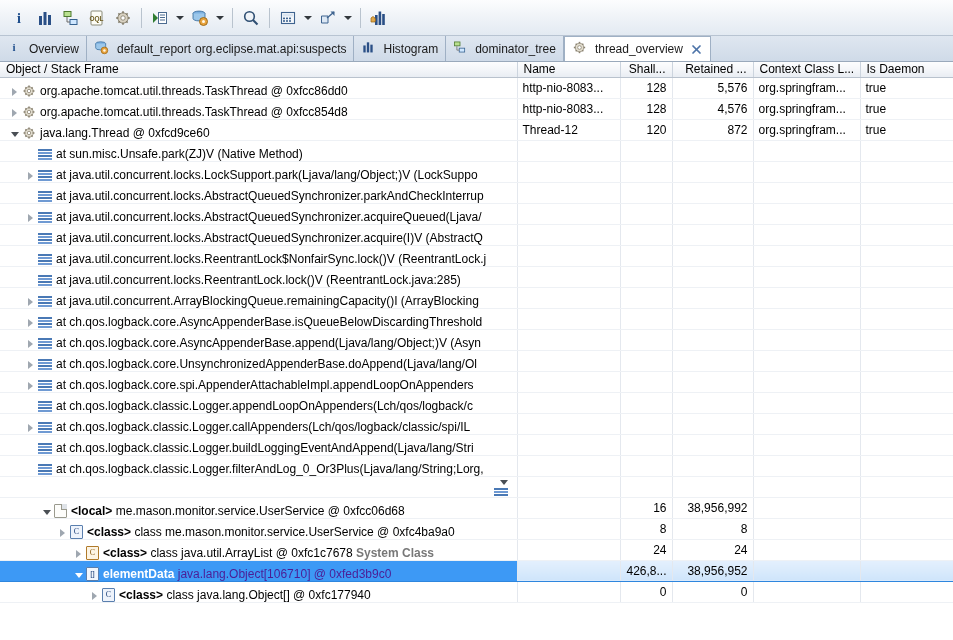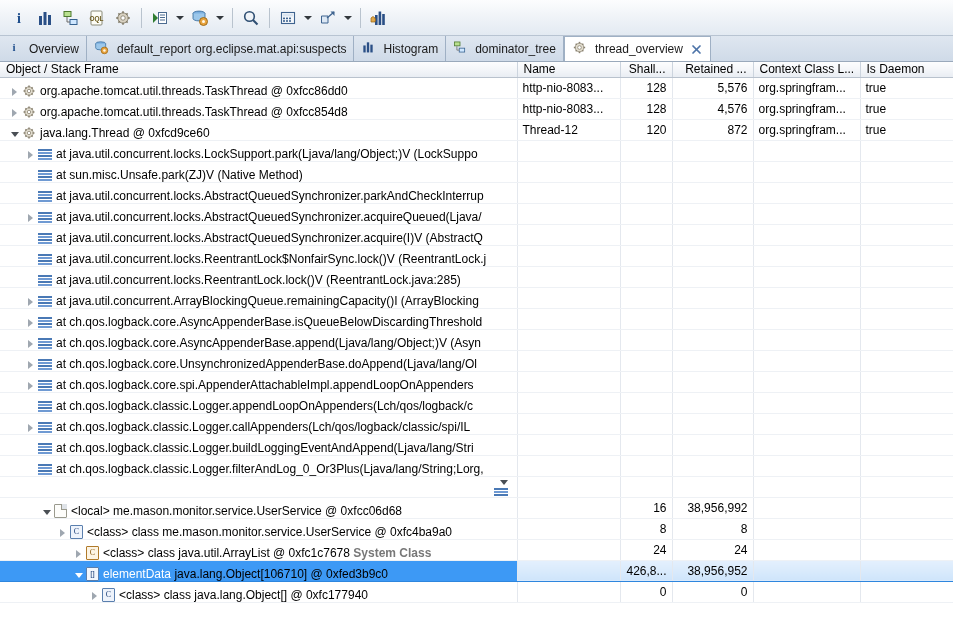--- a/index.html
+++ b/index.html
@@ -228,24 +228,24 @@
     background: #f2f7fd;
     border: 1px solid #5a7fae;
     border-radius: 1px;
     color: #20437a;
     font-size: 8px;
     line-height: 12px;
     text-align: center;
   }
 
   .txt { overflow: hidden; text-overflow: clip; white-space: nowrap; }
-  .b { font-weight: normal; }
+  .b { font-weight: bold; }
   .dim { color: #6f6f6f; }
   .sysclass { color: #787878; font-weight: bold; }
-  tr.row.sel .dim { color: #000000; }
+  tr.row.sel .dim { color: #4c1d95; }
 </style>
 </head>
 <body>
 
 <div id="app">
 
   <div class="toolbar">
 
     <div class="tb-btn">
       <svg width="18" height="18" viewBox="0 0 18 18">
@@ -557,47 +557,47 @@
             </td>
             <td class="c-name">Thread-12</td>
             <td class="num">120</td>
             <td class="num">872</td>
             <td class="c-ctx">org.springfram...</td>
             <td class="c-dae" style="border-right: none;">true</td>
           </tr>
           <tr class="row">
             <td class="c-obj">
               <div class="cellinner" style="padding-left: 20px;">
+                <span class="twisty none"></span>
+                <span class="ico ico-frame">
+                  <span></span>
+                  <span class="l2"></span>
+                  <span></span>
+                  <span class="l2"></span>
+                </span>
+                <span class="txt">at sun.misc.Unsafe.park(ZJ)V (Native Method)</span>
+              </div>
+            </td>
+            <td class="c-name"></td>
+            <td class="num"></td>
+            <td class="num"></td>
+            <td class="c-ctx"></td>
+            <td class="c-dae" style="border-right: none;"></td>
+          </tr>
+          <tr class="row">
+            <td class="c-obj">
+              <div class="cellinner" style="padding-left: 20px;">
                 <span class="twisty collapsed"></span>
                 <span class="ico ico-frame">
                   <span></span>
                   <span class="l2"></span>
                   <span></span>
                   <span class="l2"></span>
                 </span>
                 <span class="txt">at java.util.concurrent.locks.LockSupport.park(Ljava/lang/Object;)V (LockSuppo</span>
-              </div>
-            </td>
-            <td class="c-name"></td>
-            <td class="num"></td>
-            <td class="num"></td>
-            <td class="c-ctx"></td>
-            <td class="c-dae" style="border-right: none;"></td>
-          </tr>
-          <tr class="row">
-            <td class="c-obj">
-              <div class="cellinner" style="padding-left: 20px;">
-                <span class="twisty none"></span>
-                <span class="ico ico-frame">
-                  <span></span>
-                  <span class="l2"></span>
-                  <span></span>
-                  <span class="l2"></span>
-                </span>
-                <span class="txt">at sun.misc.Unsafe.park(ZJ)V (Native Method)</span>
               </div>
             </td>
             <td class="c-name"></td>
             <td class="num"></td>
             <td class="num"></td>
             <td class="c-ctx"></td>
             <td class="c-dae" style="border-right: none;"></td>
           </tr>
           <tr class="row">
             <td class="c-obj">

